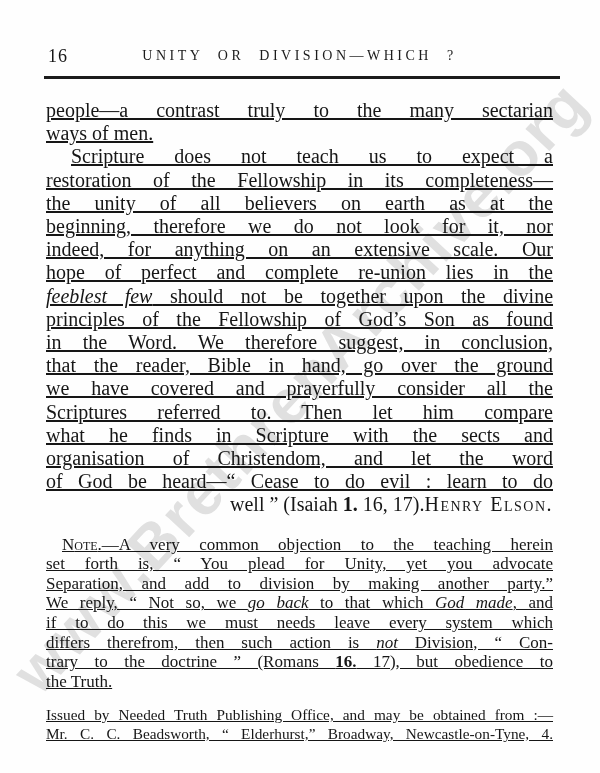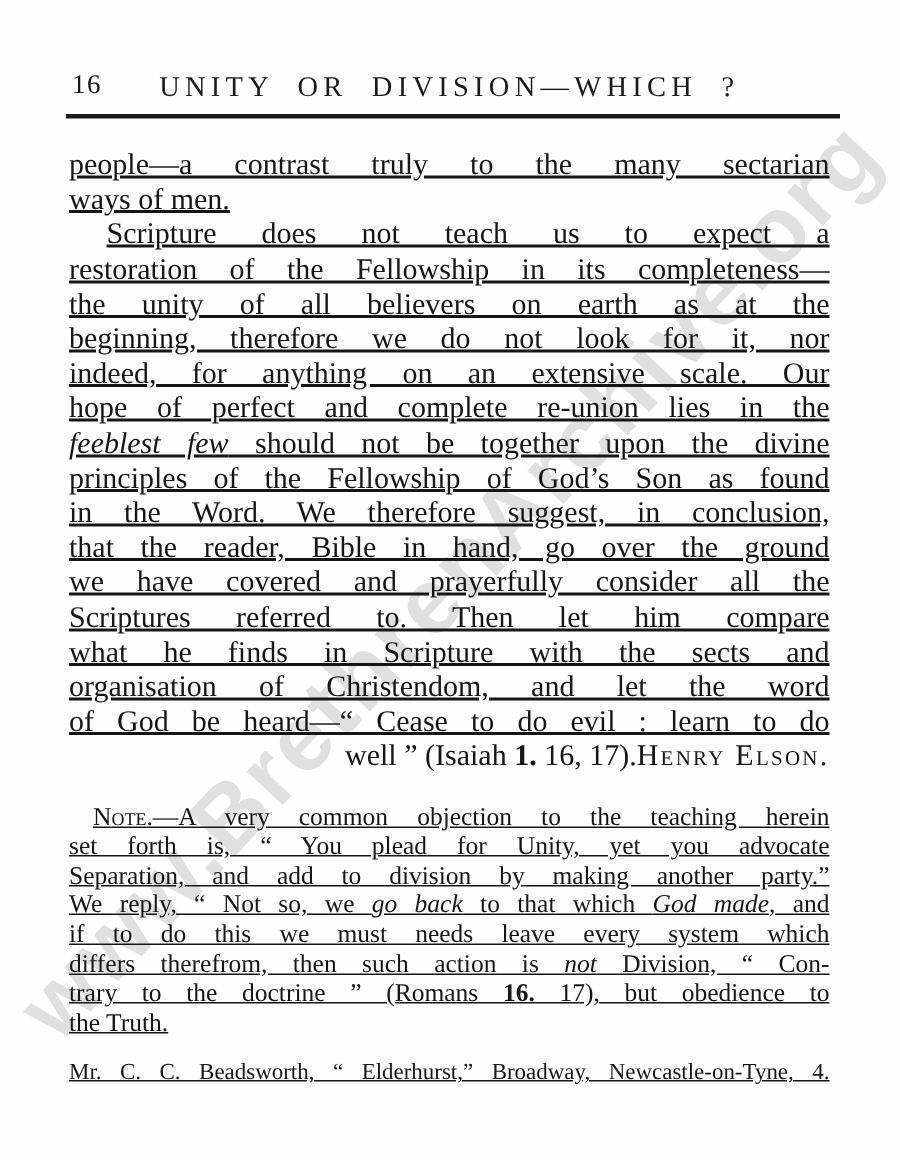--- a/index.html
+++ b/index.html
@@ -29,21 +29,21 @@
     padding:45px 47px 0 46px;
   }
   
   .pagehead{position:relative;height:23px;}
   .pagenum{
     position:absolute;left:2px;top:1px;
     font-size:18px;letter-spacing:1px;
   }
   .runtitle{
     display:block;text-align:center;
-    font-size:19px;letter-spacing:3.5px;word-spacing:8px;
+    font-size:14px;letter-spacing:3.5px;word-spacing:8px;
     padding-top:3px;
     color:#1b1b1b;
   }
   .rule{
     height:3px;background:#1c1c1c;
     margin:8px 0 0 -2px;width:516px;
   }
   
   .bodytext{font-size:20px;line-height:23.2px;}
   .tline{text-align:justify;text-align-last:justify;text-decoration:underline;}
@@ -116,17 +116,18 @@
         <div class="tline">set forth is, “ You plead for Unity, yet you advocate</div>
         <div class="tline">Separation, and add to division by making another party.”</div>
         <div class="tline">We reply, “ Not so, we <i>go back</i> to that which <i>God made</i>, and</div>
         <div class="tline">if to do this we must needs leave every system which</div>
         <div class="tline">differs therefrom, then such action is <i>not</i> Division, “ Con-</div>
         <div class="tline">trary to the doctrine ” (Romans <b>16.</b> 17), but obedience to</div>
         <div class="tline lastline">the Truth.</div>
       </div>
 
     <div class="colophon">
+        <div class="tline">Issued by Needed Truth Publishing Office, and may be obtained from :—</div>
         <div class="tline">Mr. C. C. Beadsworth, “ Elderhurst,” Broadway, Newcastle-on-Tyne, 4.</div>
       </div>
 
   </div>
 </div>
 
 </body></html>

